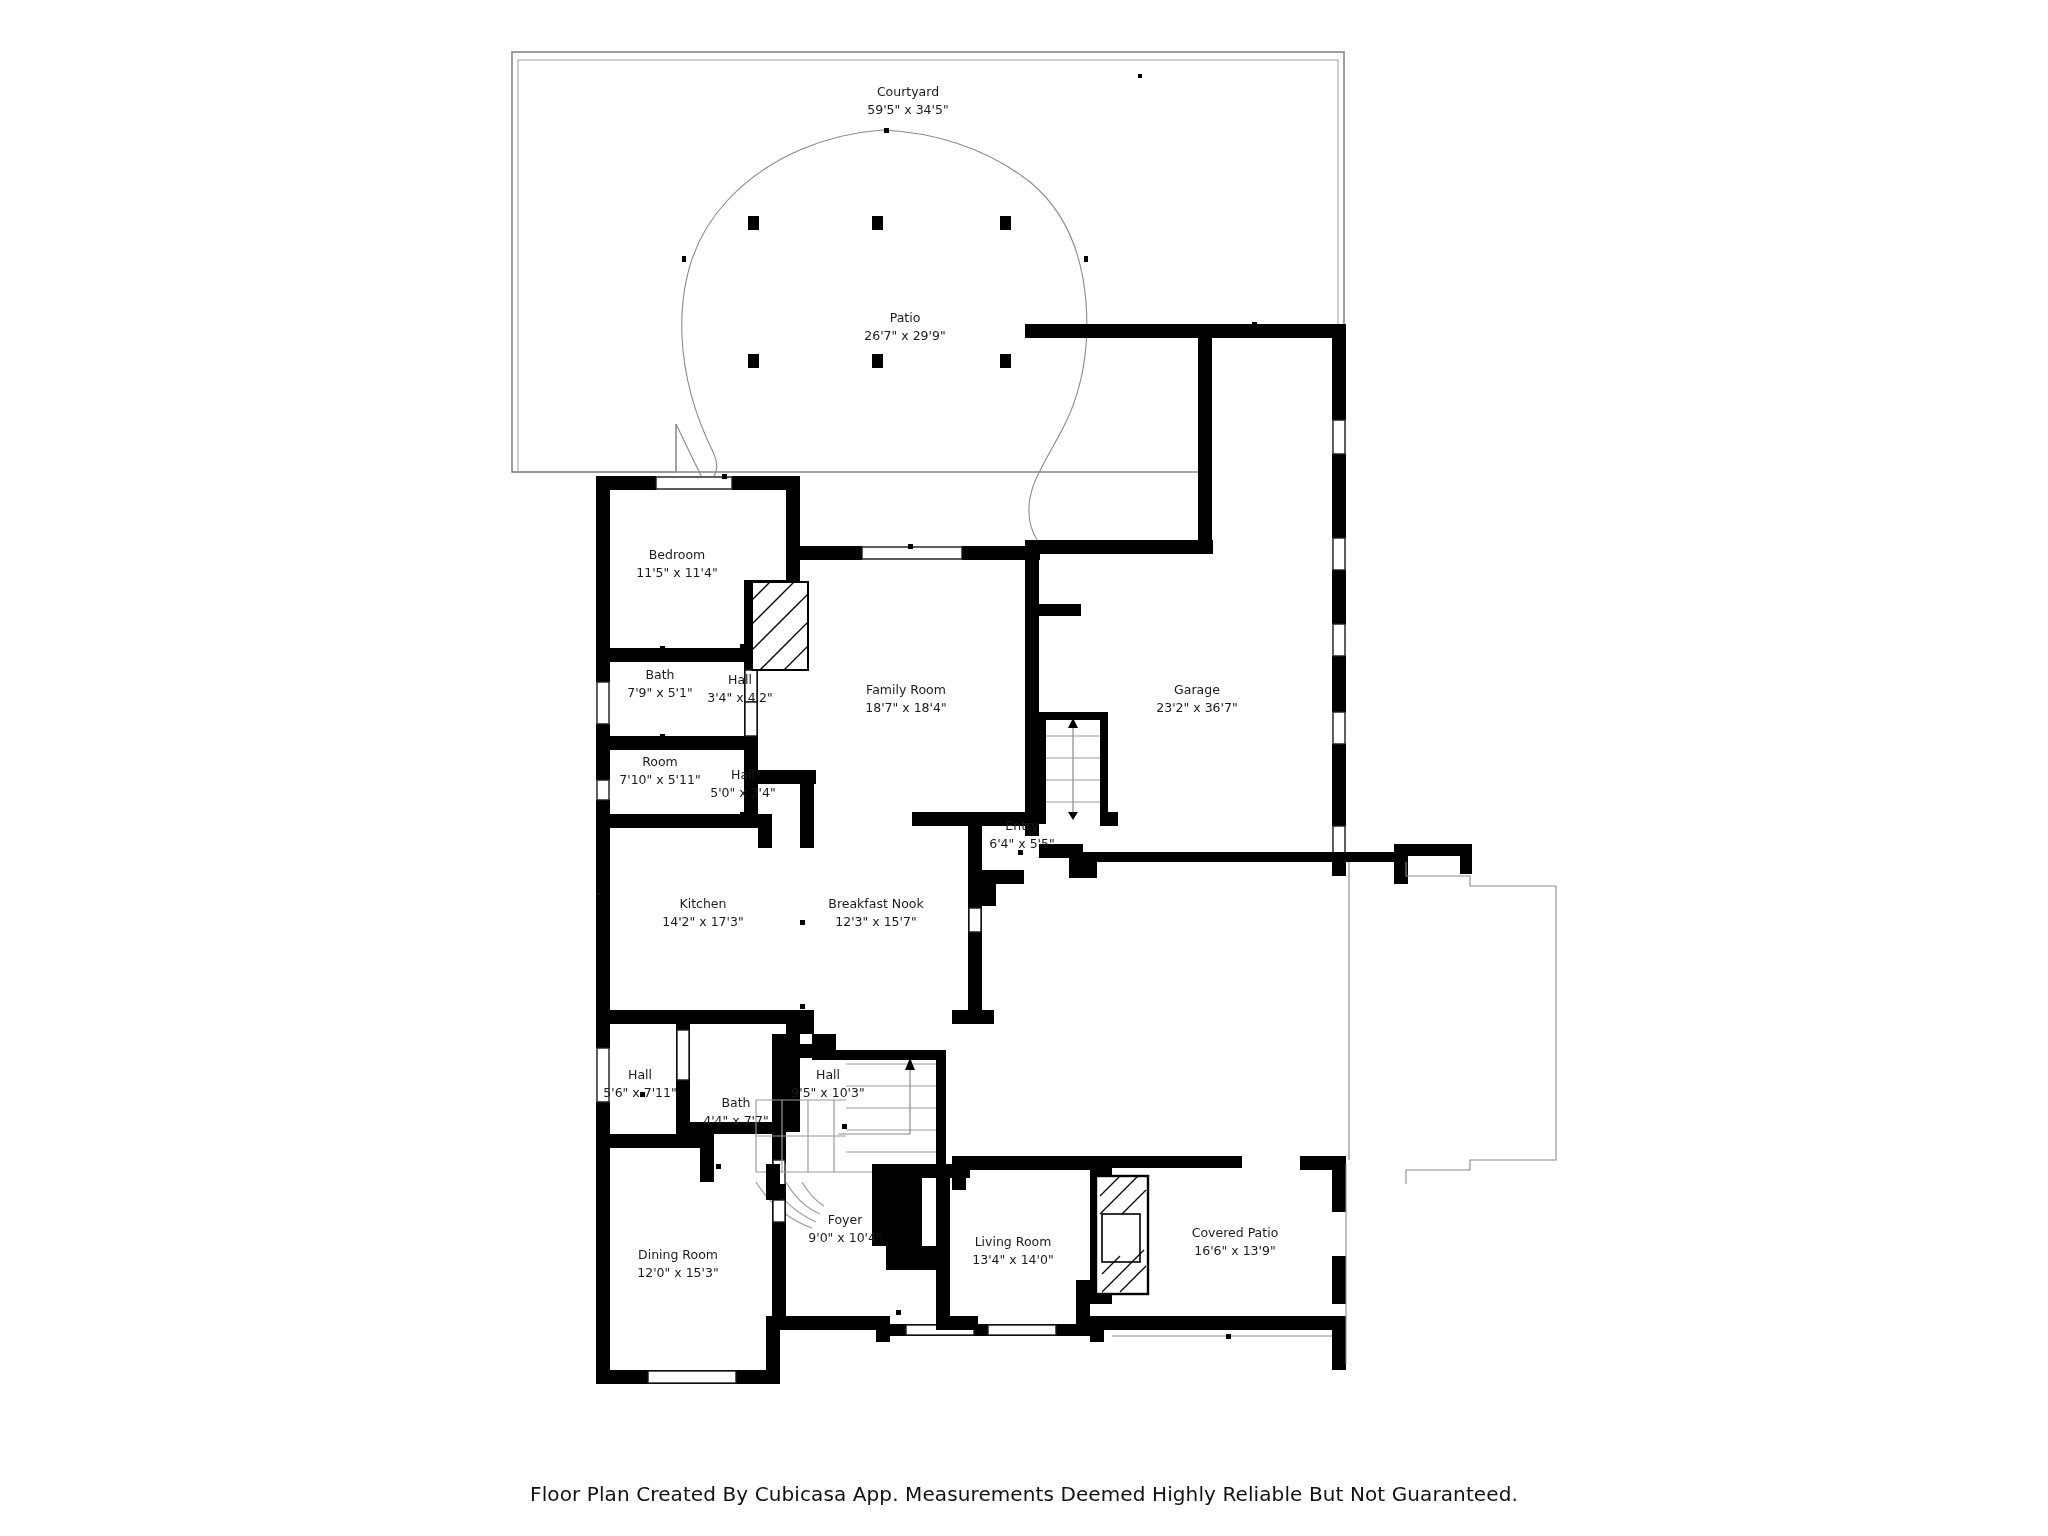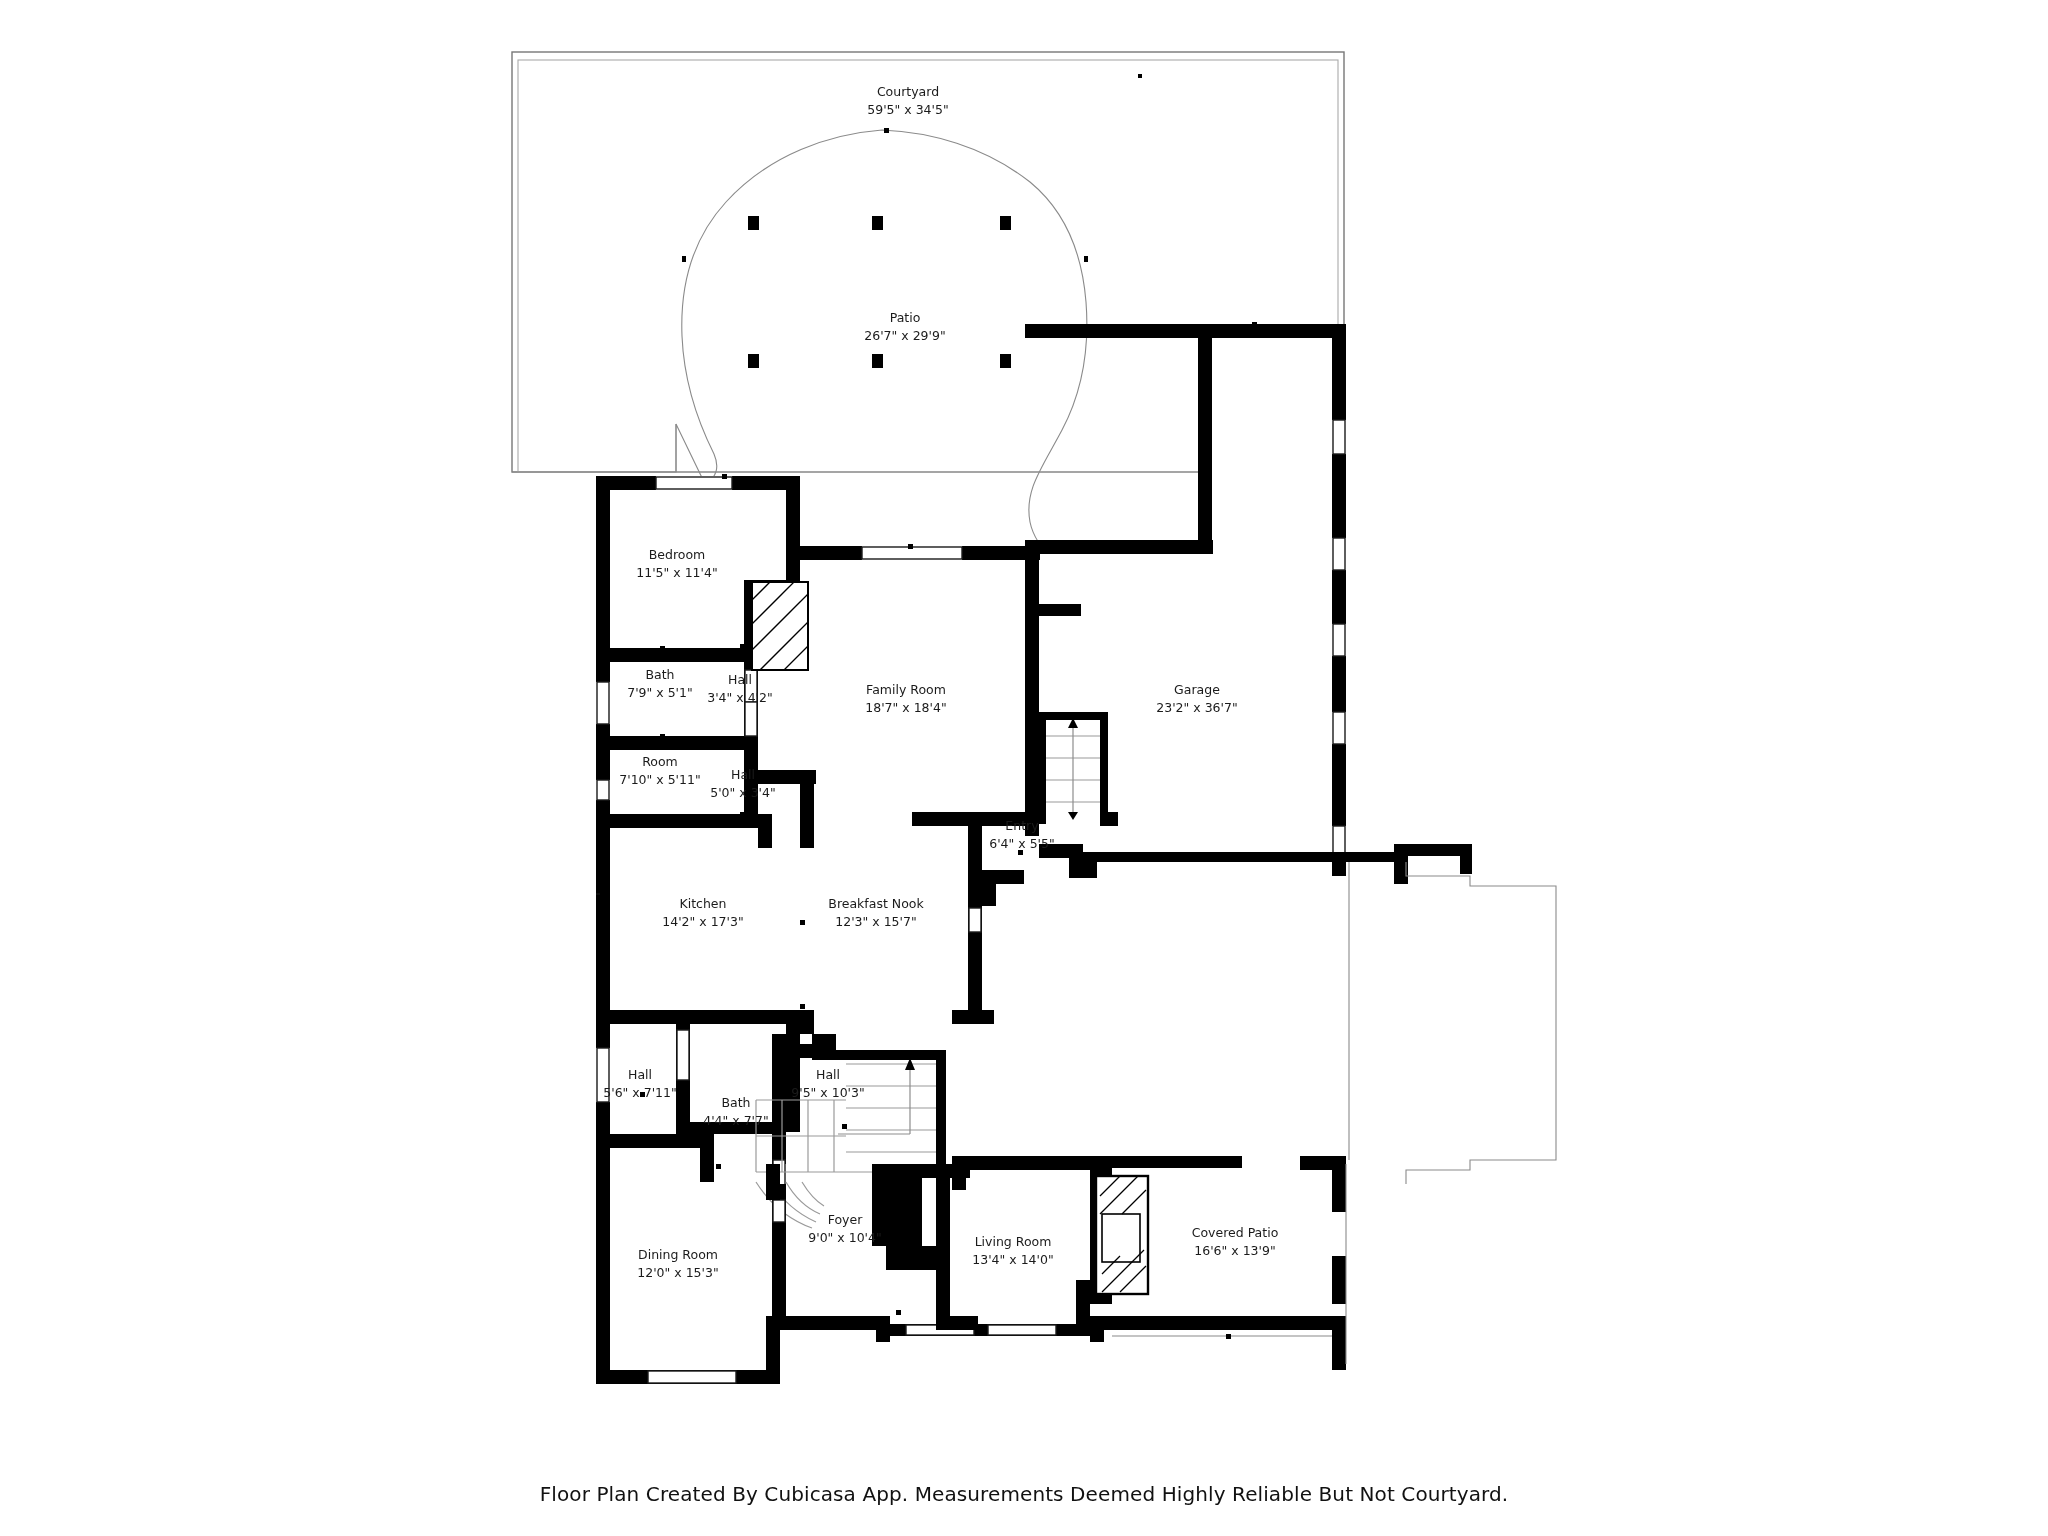--- a/index.html
+++ b/index.html
@@ -456,15 +456,15 @@
 
       <g>
         <text class="roomlabel roomname" x="1235" y="1213">Covered Patio</text>
         <text class="roomlabel roomdim" x="1235" y="1231">16'6" x 13'9"</text>
       </g>
 
     </g>
 
   </svg>
 
-  <div class="footer">Floor Plan Created By Cubicasa App. Measurements Deemed Highly Reliable But Not Courtyard.</div>
+  <div class="footer">Floor Plan Created By Cubicasa App. Measurements Deemed Highly Reliable But Not Guaranteed.</div>
 
 </div>
 
 </body></html>

